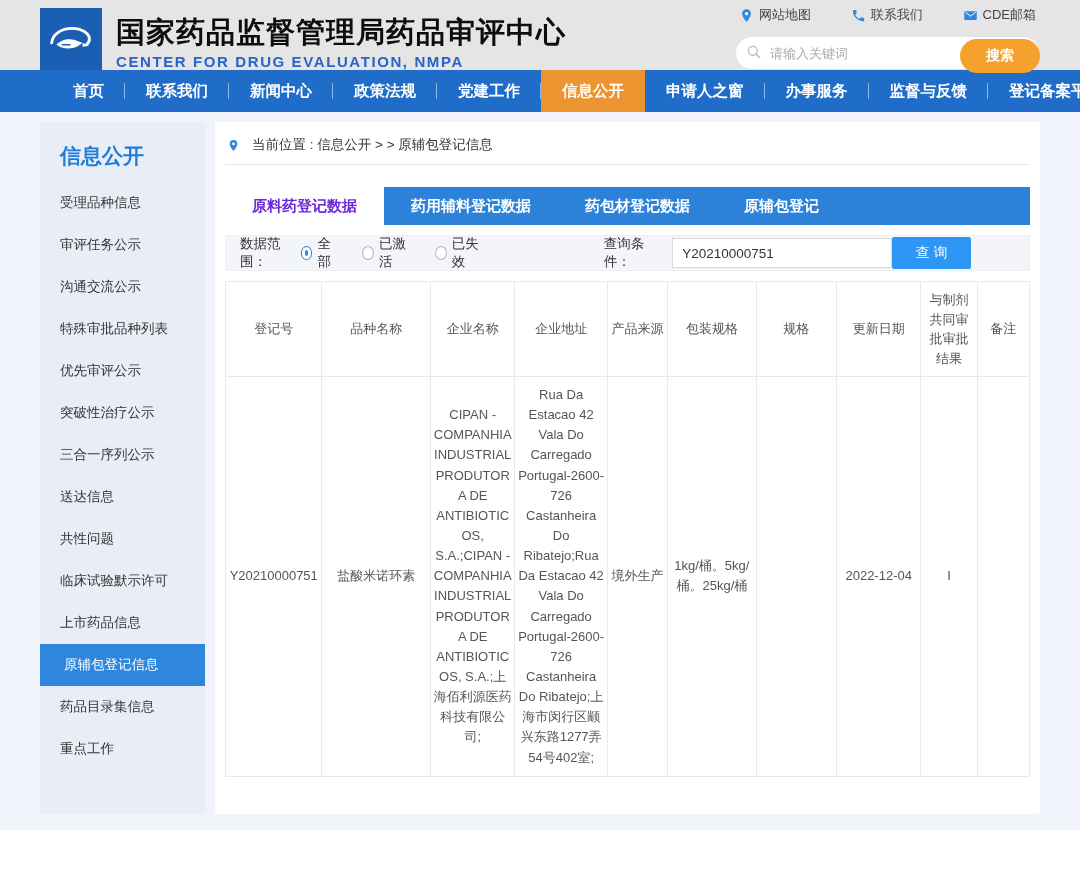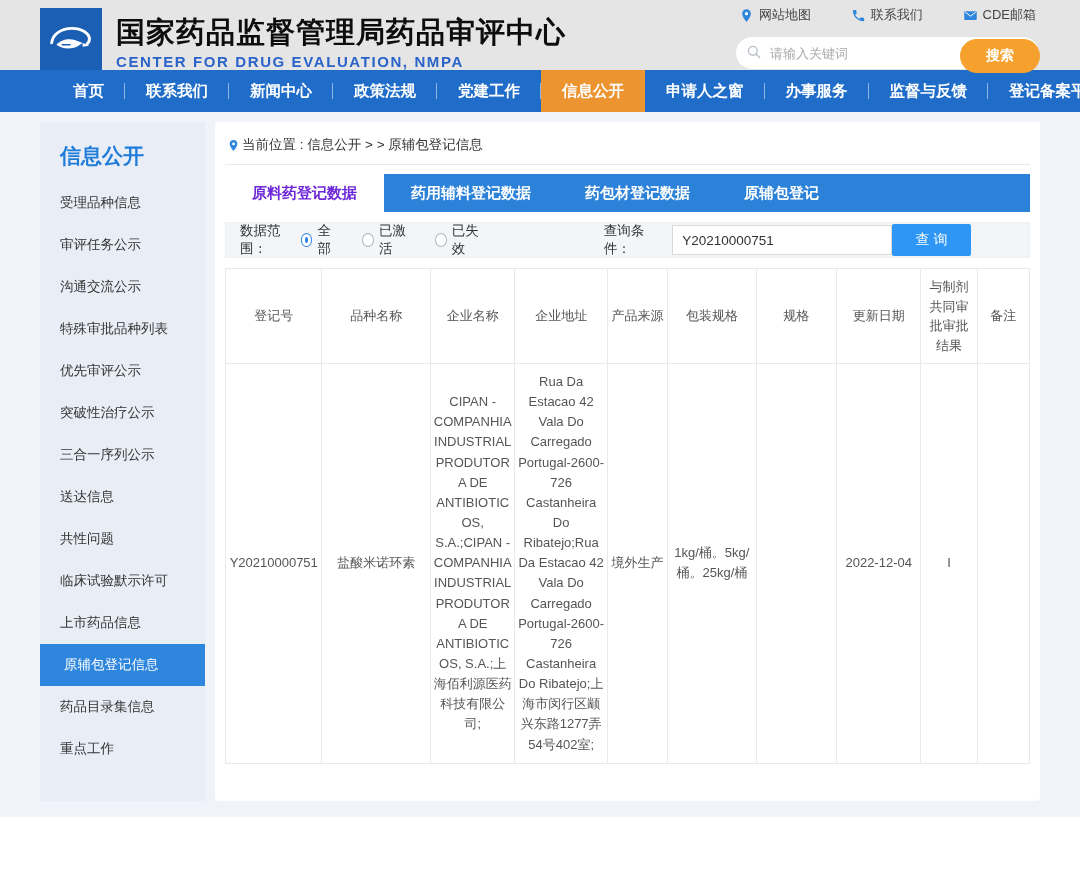--- a/index.html
+++ b/index.html
@@ -44,22 +44,22 @@
   .nav-item.active { background:#ec9430; }
   .nav-item.active::after { display:none; }
   
   .main { background:#f0f4fa; display:flex; padding:10px 40px 16px 40px; gap:10px; align-items:stretch; }
   .sidebar { width:165px; flex:0 0 165px; background:#e9eef6; padding:16px 0 24px; }
   .side-title { color:#1f7cd8; font-size:21px; font-weight:bold; padding:4px 0 12px 20px; }
   .side-item { font-size:13.5px; color:#333; padding:12px 8px 12px 20px; cursor:pointer; }
   .side-item.active { background:#2e86dd; color:#fff;padding-left:24px; }
   .content { flex:1; background:#fff; padding:12px 10px 14px; min-height:612px; border-radius:0 0 4px 4px; }
   
-  .breadcrumb { display:flex; align-items:center; gap:2px; font-size:13.5px; color:#333;
-    padding:2px 2px 10px; border-bottom:1px solid #e8e8e8; margin-bottom:9px; }
+  .breadcrumb { display:flex; align-items:center; gap:12px; font-size:13.5px; color:#333;
+    padding:2px 2px 10px; border-bottom:1px solid #e8e8e8; margin-bottom:22px; }
   .breadcrumb svg { width:13px; height:15px; }
   
   .tabs { background:#2c82d8; display:flex; height:38px; margin-bottom:10px; }
   .tab { color:#fff; font-size:15px; font-weight:bold; line-height:38px; padding:0 27px; cursor:pointer; white-space:nowrap; }
   .tab.active { background:#fff; color:#6d28d9; }
   
   .query-bar { background:#f3f5f8; border:1px solid #edf0f4; height:36px; display:flex; align-items:center;
     padding:0 14px; font-size:13.5px; color:#333; margin-bottom:10px; }
   .radio { display:flex; align-items:center; gap:5px; margin-right:22px; cursor:pointer; }
   .radio-dot { position:relative; width:14px; height:14px; border-radius:50%; border:1px solid #aeb5bf; background:#fff; }

